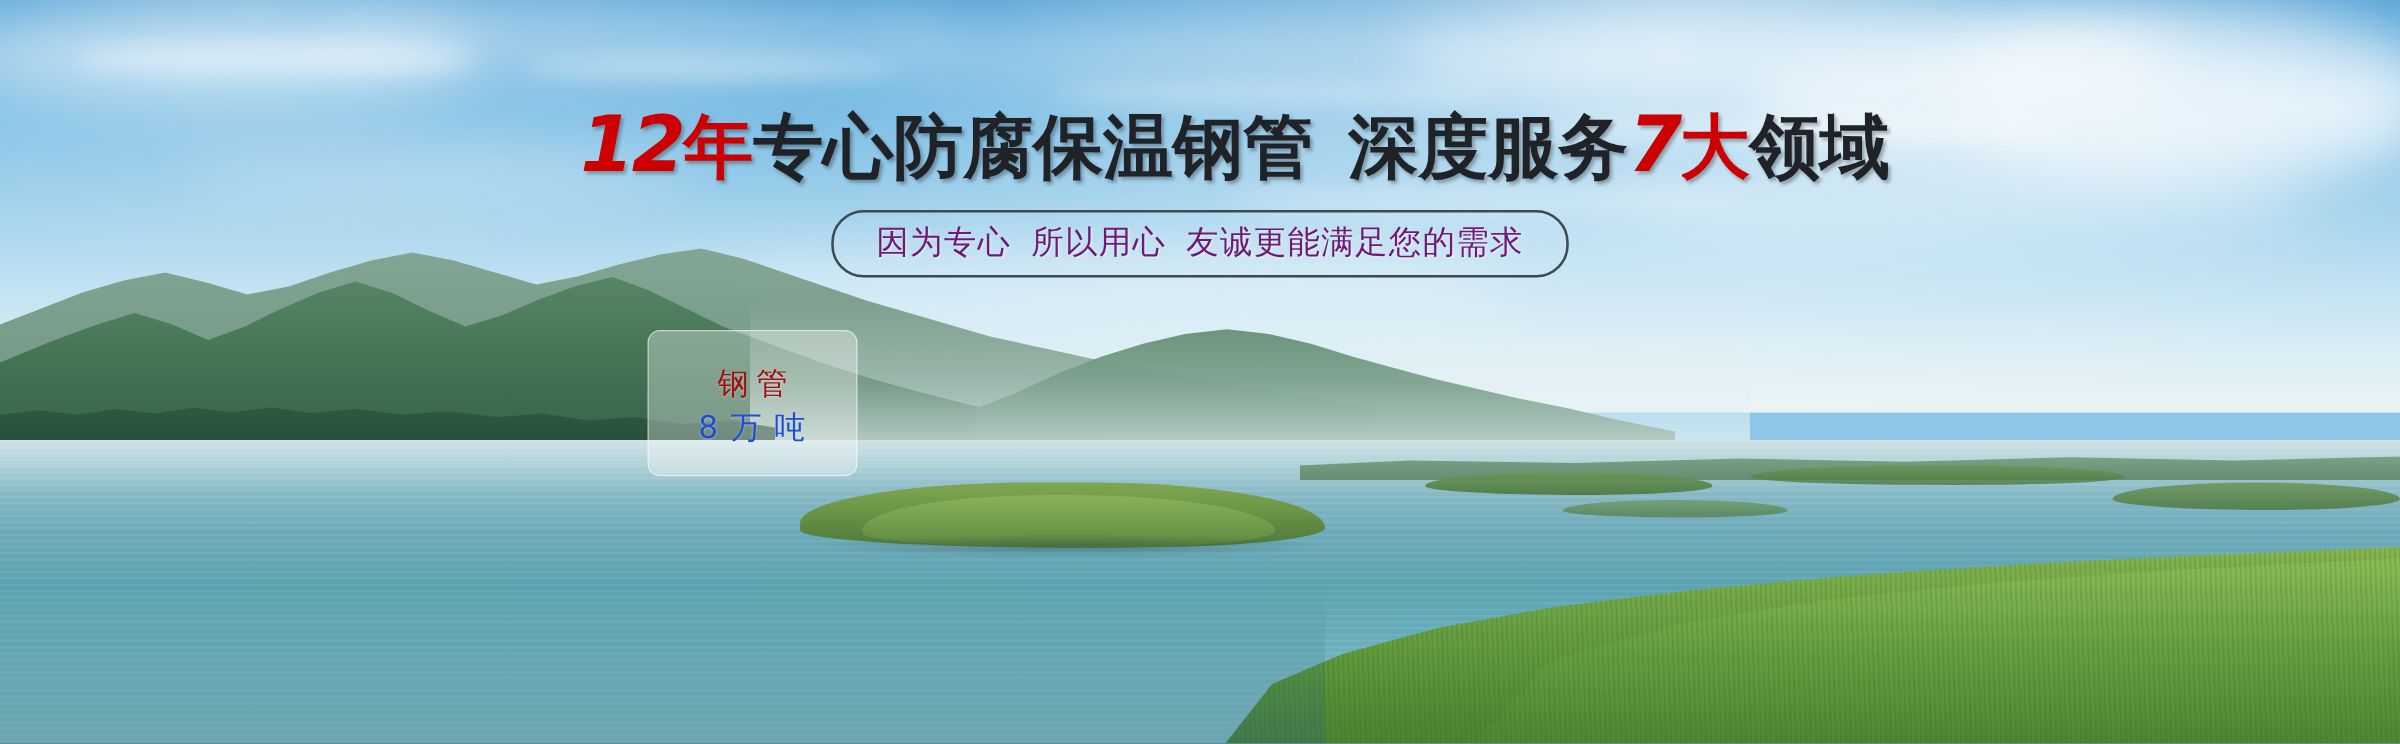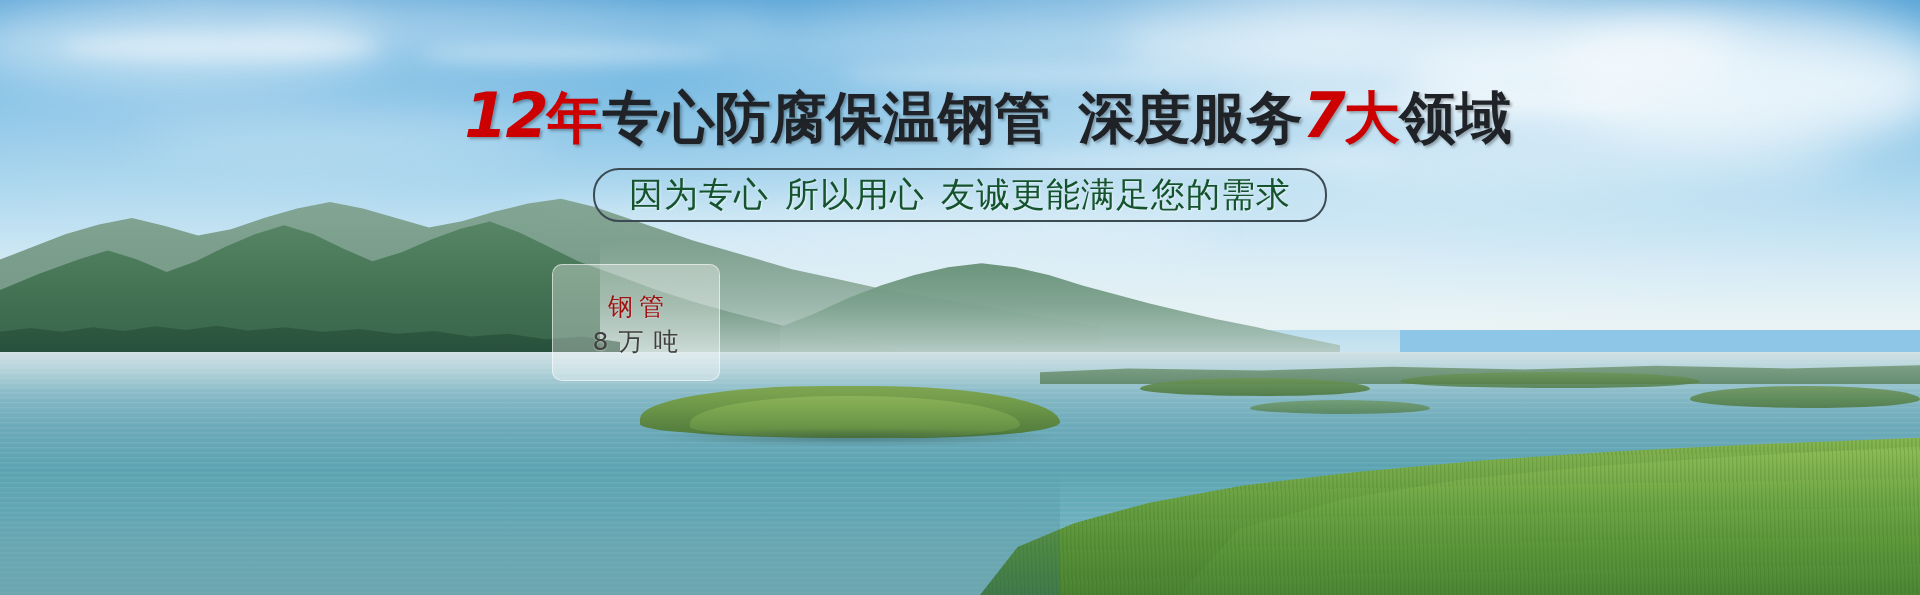--- a/index.html
+++ b/index.html
@@ -292,36 +292,36 @@
     position: absolute;
     left: 0; top: 168px;
     width: 1920px;
     text-align: center;
   }
   .subtitle {
     display: inline-block;
     border: 2px solid #3c4a52;
     border-radius: 26px;
     padding: 8px 34px 10px 34px;
-    font-size: 34px;
+    font-size: 26px;
     line-height: 32px;
-    color: #14532d;
+    color: #701a75;
     letter-spacing: 1px;
     white-space: nowrap;
     text-shadow: 1px 1px 2px rgba(255,255,255,0.55);
   }
   .subtitle .sp {
     display: inline-block;
     width: 16px;
   }
 
   
   .cards {
     position: absolute;
-    left: 552px; top: 264px;
+    left: 518px; top: 264px;
     width: 620px;
     display: flex;
     gap: 8px;
     flex-direction: column;
   }
   .card {
     width: 168px;
     height: 117px;
     background: rgba(255,255,255,0.34);
     border: 1px solid rgba(255,255,255,0.55);
@@ -338,21 +338,21 @@
     line-height: 34px;
     color: #9e1212;
     letter-spacing: 6px;
     text-indent: 6px;
     font-weight: normal;
     text-shadow: 0 1px 2px rgba(255,255,255,0.4);
   }
   .card-value {
     font-size: 25px;
     line-height: 36px;
-    color: #404040;
+    color: #1d4ed8;
     letter-spacing: 1px;
     white-space: nowrap;
     text-shadow: 0 1px 2px rgba(255,255,255,0.4);
   }
   .card-value sup {
     font-size: 15px;
     vertical-align: super;
     line-height: 0;
   }
 </style>

